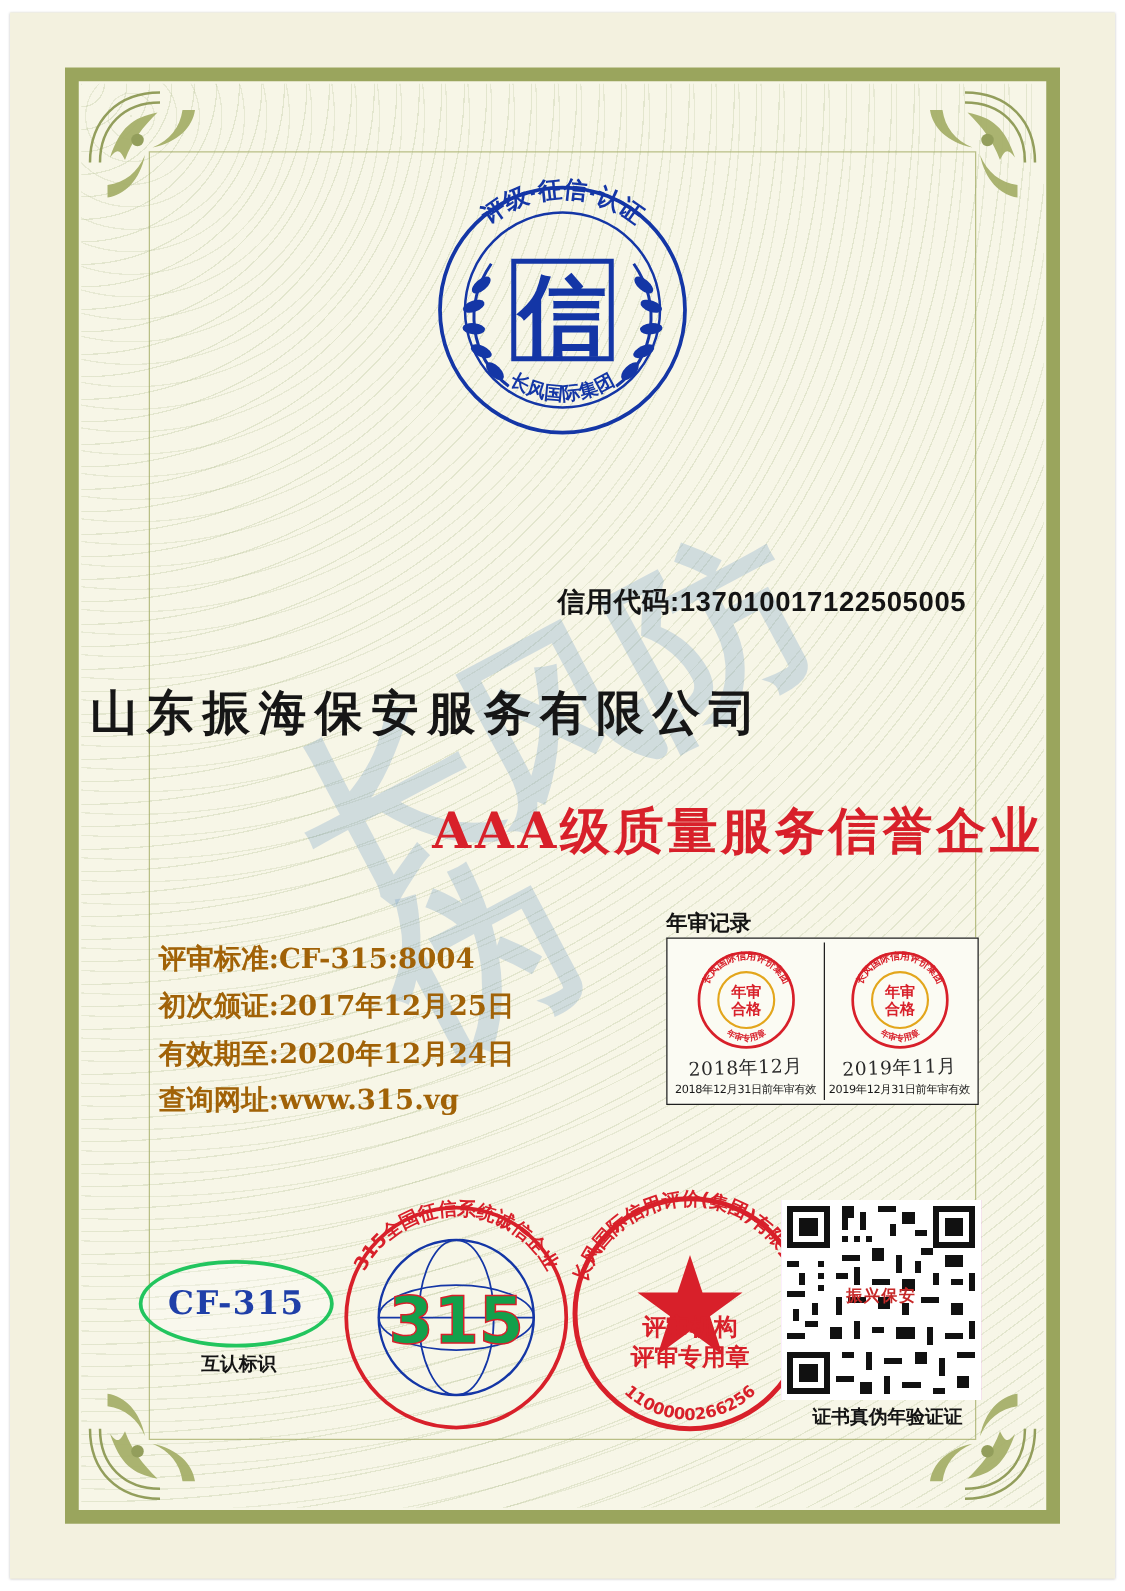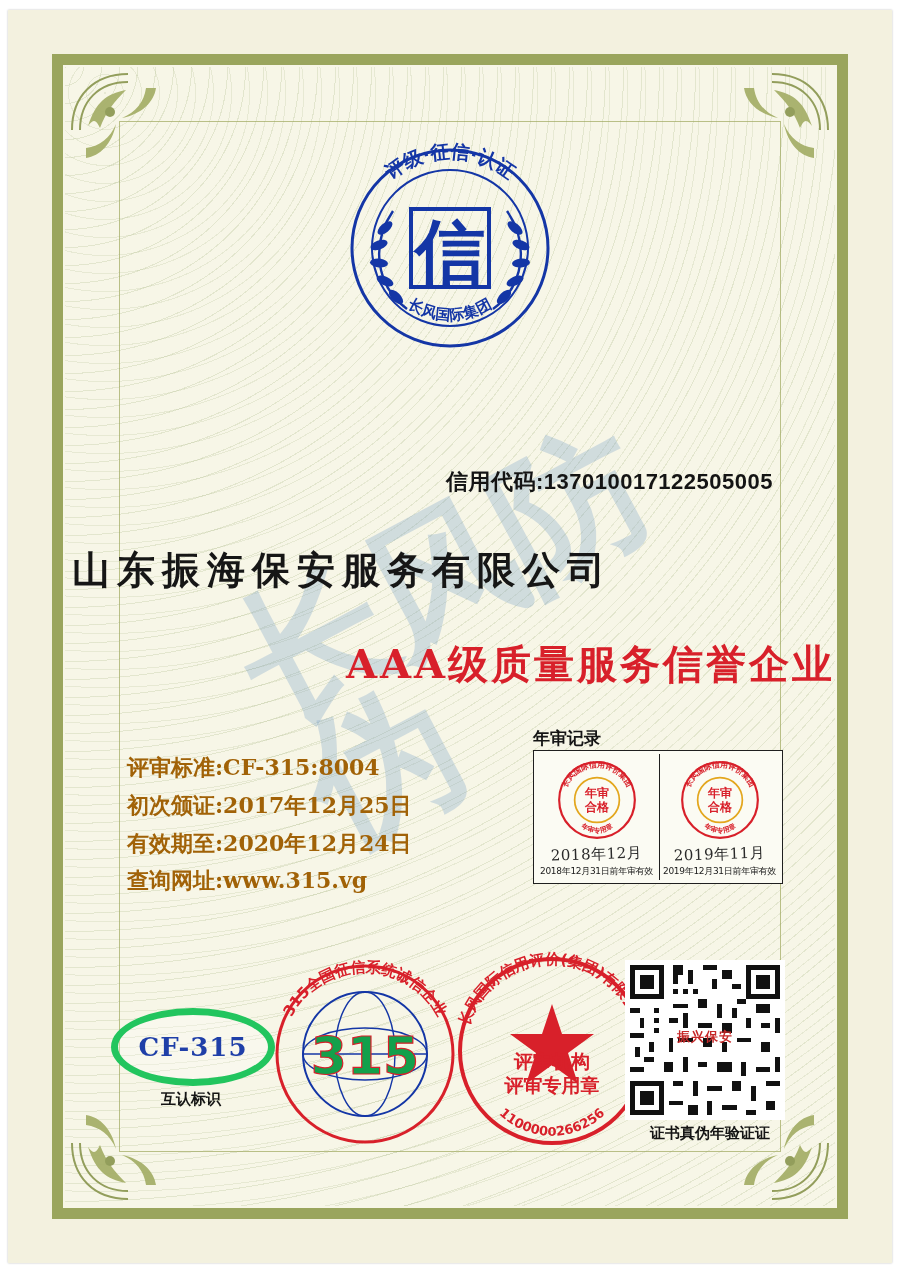--- a/index.html
+++ b/index.html
@@ -122,21 +122,21 @@
   .seals{position:absolute;left:0;right:0;bottom:40px;height:220px;}
 
   .seal{position:absolute;text-align:center;}
   .seal-cap{
     font-family:"DejaVu Sans",sans-serif;
     font-size:15px;font-weight:bold;color:#141414;margin-top:4px;
   }
 
   .cf315{left:46px;top:62px;width:160px;}
   .cf315 .oval{
-    width:150px;height:64px;border:7px solid #22c55e;border-radius:50%;
+    width:150px;height:64px;border:3px solid #22c55e;border-radius:50%;
     display:flex;align-items:center;justify-content:center;
     font-family:"DejaVu Serif",serif;font-size:26px;font-weight:bold;color:#1f3fa8;
     background:rgba(255,255,255,.25);
     letter-spacing:1px;
   }
 
   .s315{left:200px;top:8px;width:200px;height:200px;}
   .s315 svg{width:100%;height:100%;}
 
   .redseal{left:382px;top:0px;width:210px;height:210px;}

